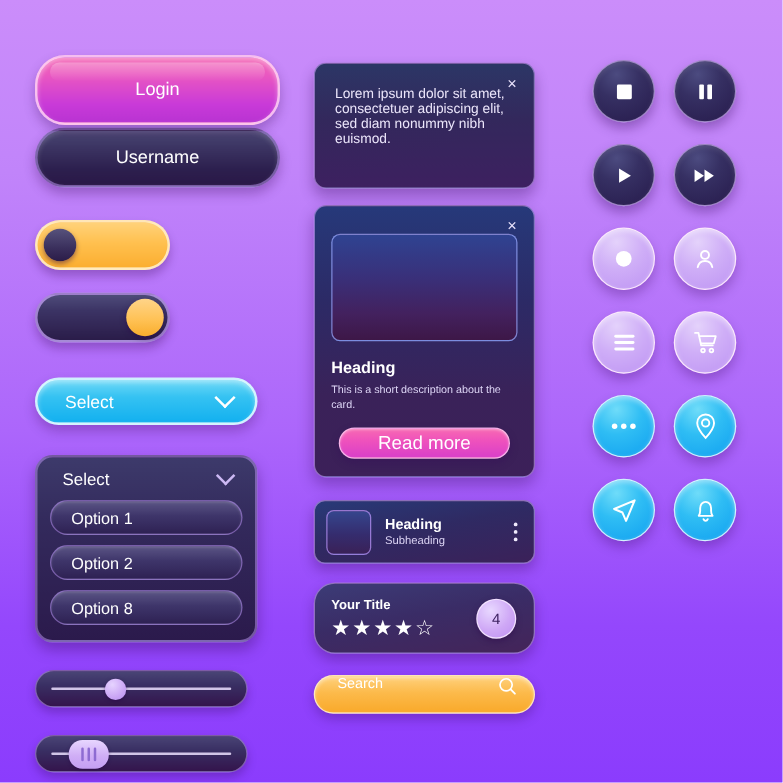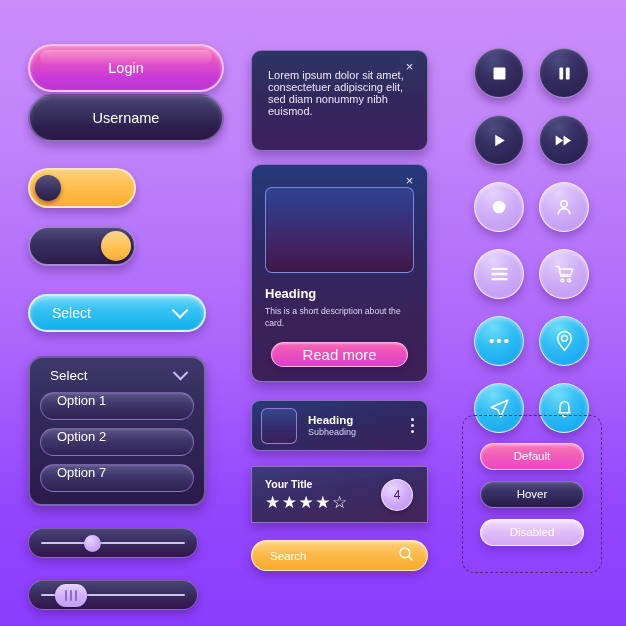--- a/index.html
+++ b/index.html
@@ -15,21 +15,21 @@
     background: linear-gradient(180deg, #cb8dfa 0%, #c184fa 22%, #ac66fb 55%, #9447fc 80%, #8b3cfd 100%);
     position: relative;
   }
 
   .stage { position: absolute; inset: 0; }
 
   
   .col1 { position: absolute; left: 28px; top: 44px; width: 196px; }
 
   .btn-login {
-    width: 196px; height: 48px;
+    width: 196px; height: 56px;
     border-radius: 24px;
     background: linear-gradient(180deg, #f469b6 0%, #e957c1 28%, #c93ad8 72%, #b833d2 100%);
     border: 2px solid rgba(255,214,245,0.85);
     box-shadow: 0 5px 9px rgba(60,10,90,0.30), inset 0 2px 4px rgba(255,255,255,0.38);
     color: #fff;
     font-size: 14.5px;
     display: flex; align-items: center; justify-content: center;
     cursor: pointer;
     position: relative;
   }
@@ -116,21 +116,21 @@
     display: flex; align-items: center; justify-content: space-between;
     color: #fff; font-size: 13.5px; padding: 1px 8px 9px 10px;
     cursor: pointer;
   }
   .dd-head .chev { border-color: #cdb9f4; width:11px; height:11px; }
   .dd-opt {
     height: 28px; border-radius: 15px;
     background: linear-gradient(180deg, #5b5585 0%, #3e356a 45%, #2e2153 100%);
     border: 1.4px solid rgba(180,142,238,0.55);
     color: #fff; font-size: 13px;
-    display: flex; align-items: flex-start; padding-left: 16px;
+    display: flex; align-items: center; padding-left: 16px;
     margin-bottom: 8px;
     box-shadow: inset 0 1px 2px rgba(255,255,255,0.16);
     cursor: pointer;
   }
   .dd-opt:last-child { margin-bottom: 0; }
 
   
   .slider {
     width: 170px; height: 30px; margin-top: 22px;
     border-radius: 16px;
@@ -240,21 +240,21 @@
     flex: none;
   }
   .li-text { flex: 1; padding-left: 11px; }
   .li-head { color: #fff; font-size: 11.5px; font-weight: bold; }
   .li-sub { color: #ddd5f5; font-size: 9px; margin-top: 1px; }
   .li-more { display:flex; flex-direction:column; gap:3px; padding-right:3px; cursor:pointer; }
   .li-more i { display:block; width:3px; height:3px; border-radius:50%; background:#f0eafd; }
 
   .rating {
     width: 177px; height: 57px; margin-top: 15px;
-    border-radius: 2px;
+    border-radius: 17px;
     background: linear-gradient(170deg, #3c3c77 0%, #3a2c66 45%, #442459 100%);
     border: 1.5px solid rgba(200,160,248,0.6);
     box-shadow: 0 5px 10px rgba(50,5,85,0.32);
     display: flex; align-items: center; justify-content: space-between;
     padding: 0 14px 0 13px;
   }
   .rating-title { color: #fff; font-size: 10.5px; font-weight: bold; }
   .stars { margin-top: 4px; font-size: 17px; line-height: 18px; letter-spacing: 1.5px; color: #fff; }
   .badge4 {
     width: 32px; height: 32px; border-radius: 50%;
@@ -265,21 +265,21 @@
     color: #3c2060; font-size: 12px;
     flex: none;
   }
 
   .search {
     width: 177px; height: 31px; margin-top: 17px;
     border-radius: 16px;
     background: linear-gradient(180deg, #ffd27e 0%, #fcba4b 45%, #f9a92a 100%);
     border: 1.6px solid rgba(255,240,208,0.85);
     box-shadow: 0 4px 9px rgba(50,5,85,0.3), inset 0 1.5px 3px rgba(255,255,255,0.4);
-    display: flex; align-items: center; justify-content: space-between;
+    display: flex; justify-content: space-between;
     padding: 0 13px 0 18px;
     cursor: text;
   }
   .search-ph { color: #fff; font-size: 11.5px; }
 
   
   .col3 { position: absolute; left: 474px; top: 48px; width: 115px; }
   .icon-grid { display: grid; grid-template-columns: 50px 50px; gap: 17px 15px; }
   .ibtn {
     width: 50px; height: 50px; border-radius: 50%;
@@ -368,21 +368,21 @@
         <span>Select</span>
         <span class="chev"></span>
       </div>
       <div class="dd-opt">
         <span>Option 1</span>
       </div>
       <div class="dd-opt">
         <span>Option 2</span>
       </div>
       <div class="dd-opt">
-        <span>Option 7</span>
+        <span>Option 8</span>
       </div>
     </div>
 
     <div class="slider">
       <div class="track"></div>
       <div class="thumb-round"></div>
     </div>
 
     <div class="slider">
       <div class="track"></div>
@@ -554,25 +554,14 @@
           <svg width="19" height="21" viewBox="0 0 20 22" fill="none" stroke="#fff" stroke-width="1.6" stroke-linecap="round" stroke-linejoin="round">
             <path d="M4.2 15.4 C4.2 15.4 5.4 14.4 5.4 11.2 V9 C5.4 6 7.4 3.6 10 3.6 C12.6 3.6 14.6 6 14.6 9 V11.2 C14.6 14.4 15.8 15.4 15.8 15.4 Z"></path>
             <path d="M8.2 18.2 C8.6 19.1 9.3 19.6 10 19.6 C10.7 19.6 11.4 19.1 11.8 18.2"></path>
           </svg>
         </span>
       </div>
 
     </div>
   </div>
 
-  <div class="states">
-    <div class="sbtn s-default">
-      <span>Default</span>
-    </div>
-    <div class="sbtn s-hover">
-      <span>Hover</span>
-    </div>
-    <div class="sbtn s-disabled">
-      <span>Disabled</span>
-    </div>
-  </div>
 
 </div>
 
 </body></html>

